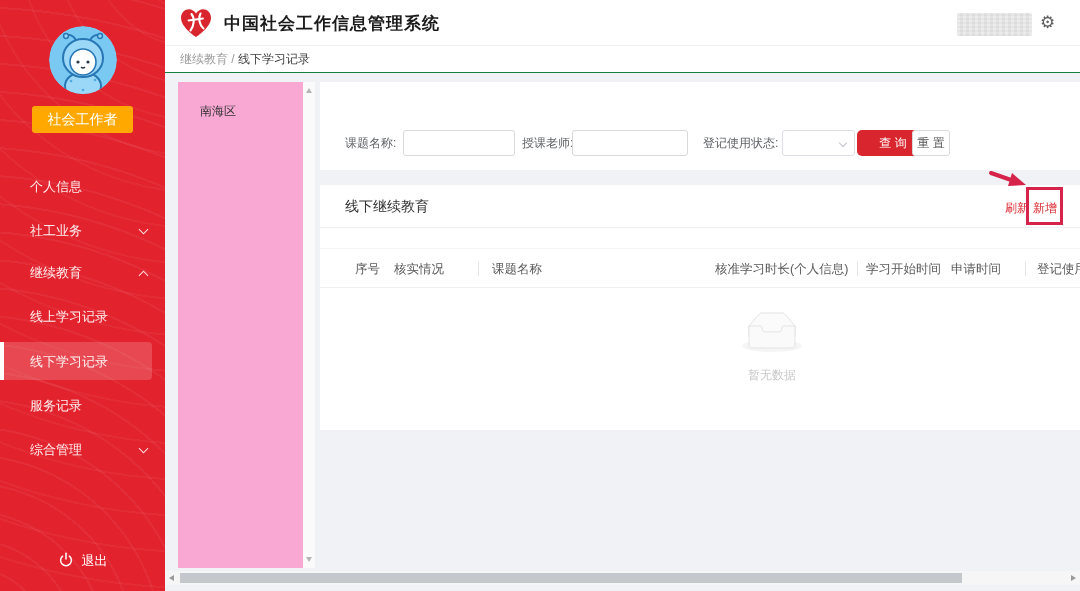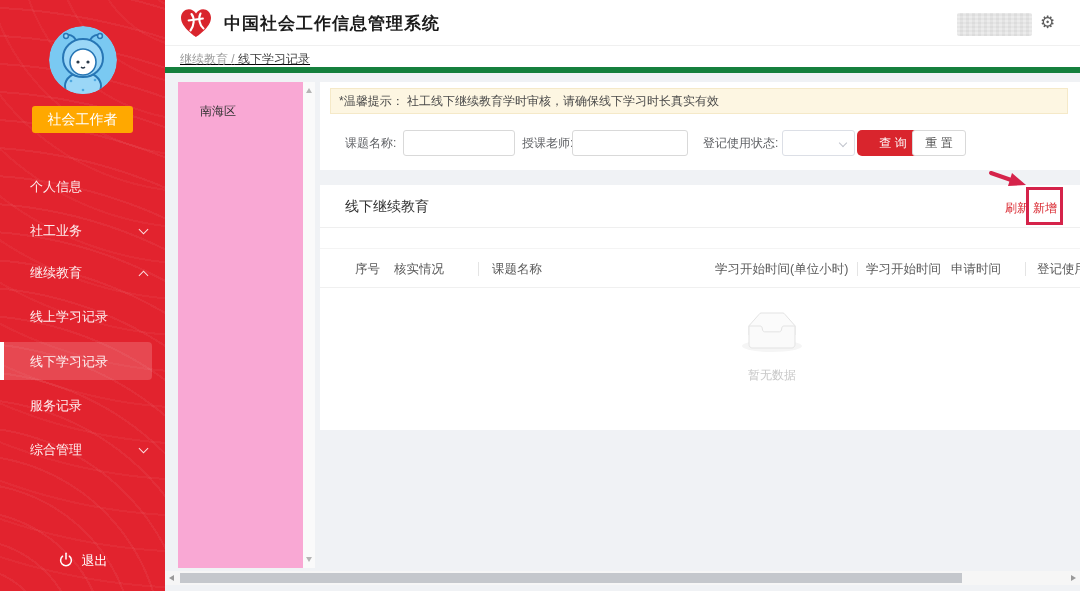--- a/index.html
+++ b/index.html
@@ -35,21 +35,21 @@
   .logo { left:179px; top:7px; width:34px; height:32px; }
   .app-title { left:224px; top:12px; font-size:17px; font-weight:bold; color:#1a1a1a; letter-spacing:1px; }
   .blur-name { left:957px; top:13px; width:75px; height:23px; border-radius:2px;
     background:
       repeating-linear-gradient(0deg, rgba(0,0,0,.03) 0 2px, transparent 2px 4px),
       repeating-linear-gradient(90deg, #ececec 0 3px, #e3e3e3 3px 6px); }
   .gear { left:1040px; top:13px; font-size:17px; color:#5d5d5d; line-height:20px; }
 
   
   .breadcrumb { left:165px; top:46px; width:915px; height:27px; background:#fff;
-    border-bottom:6px solid #15803d; font-size:12px; line-height:26px; padding-left:15px;text-decoration:underline; }
+    border-bottom:1px solid #15803d; font-size:12px; line-height:26px; padding-left:15px; }
   .bc-parent, .bc-sep { color:#9a9a9a; }
   .bc-current { color:#3d3d3d; }
 
   
   .main-bg { left:165px; top:73px; width:915px; height:518px; background:#f0f2f5; }
 
   .district-panel { left:178px; top:82px; width:137px; height:486px; background:#f9a8d4; }
   .district-item { position:absolute; left:22px; top:21px; font-size:12px; color:#333; }
   .vscroll { position:absolute; right:0; top:0; width:12px; height:100%; background:#fafafa; }
   .tri-up { position:absolute; left:3px; top:6px; width:0; height:0;
@@ -62,21 +62,21 @@
     border:1px solid #f5e9c8; font-size:12px; color:#4a4a4a; line-height:24px; padding-left:8px; }
   .f-label { position:absolute; top:48px; height:26px; line-height:26px; font-size:12px; color:#606266;text-align:right; }
   .f-input { position:absolute; top:48px; height:26px; border:1px solid #d9d9d9; border-radius:3px;
     background:#fff; font-size:12px; padding:0 6px; color:#333; outline:none; }
   .f-select { position:absolute; top:48px; height:26px; border:1px solid #dcdfe6; border-radius:3px;
     background:#fff; }
   .sel-chev { position:absolute; right:8px; top:9px; width:6px; height:6px;
     border-right:1.3px solid #c0c4cc; border-bottom:1.3px solid #c0c4cc; transform:rotate(45deg); }
   .btn-query { position:absolute; top:48px; left:537px; width:72px; height:26px; background:#d9252d;
     color:#fff; font-size:12px; border:none; border-radius:5px; cursor:pointer; }
-  .btn-reset { position:absolute; top:48px; left:592px; width:54px; height:26px; background:#fff;
+  .btn-reset { position:absolute; top:48px; left:592px; width:38px; height:26px; background:#fff;
     color:#555; font-size:12px; border:1px solid #d9d9d9; border-radius:3px; cursor:pointer; }
 
   .table-panel { left:320px; top:185px; width:790px; height:245px; background:#fff; }
   .panel-title { position:absolute; left:25px; top:13px; font-size:14px; color:#333; }
   .link-red { position:absolute; top:15px; font-size:12px; color:#d9252d; cursor:pointer; }
   .panel-divider { position:absolute; left:0; top:42px; width:100%; border-bottom:1px solid #efefef; }
   .thead { position:absolute; left:0; top:63px; width:790px; height:40px;
     border-top:1px solid #f4f4f4; border-bottom:1px solid #f0f0f0; }
   .th { position:absolute; top:0; height:40px; line-height:40px; font-size:12.5px; color:#5a5a5a; white-space:nowrap; }
   .th-div { position:absolute; top:13px; width:1px; height:14px; background:#e4e4e4; }
@@ -185,21 +185,20 @@
 
   <div class="abs district-panel">
     <div class="district-item">南海区</div>
     <div class="vscroll">
       <div class="tri-up"></div>
       <div class="tri-down"></div>
     </div>
   </div>
 
   <div class="abs search-panel">
-    <div class="alert">*温馨提示： 社工线下继续教育学时审核，请确保线下学习时长真实有效</div>
 
     <div class="f-label" style="left:25px">课题名称:</div>
     <input class="f-input" style="left: 83px; width: 112px;" value="">
 
     <div class="f-label" style="left:202px">授课老师:</div>
     <input class="f-input" style="left: 252px; width: 116px;" value="">
 
     <div class="f-label" style="left:383px">登记使用状态:</div>
     <div class="f-select" style="left:462px; width:73px">
       <span class="sel-chev"></span>
@@ -213,21 +212,21 @@
     <div class="panel-title">线下继续教育</div>
     <div class="link-red" style="left:685px">刷新</div>
     <div class="link-red" style="left:713px">新增</div>
     <div class="panel-divider"></div>
 
     <div class="thead">
       <span class="th" style="left:35px">序号</span>
       <span class="th" style="left:74px">核实情况</span>
       <span class="th-div" style="left:158px"></span>
       <span class="th" style="left:172px">课题名称</span>
-      <span class="th" style="left:395px">学习开始时间(单位小时)</span>
+      <span class="th" style="left:395px">核准学习时长(个人信息)</span>
       <span class="th-div" style="left:537px"></span>
       <span class="th" style="left:546px">学习开始时间</span>
       <span class="th" style="left:631px">申请时间</span>
       <span class="th-div" style="left:705px"></span>
       <span class="th" style="left:717px">登记使用状态</span>
     </div>
 
     <svg class="empty-icon" width="64" height="41" viewBox="0 0 64 41">
       <g transform="translate(0 1)" fill="none" fill-rule="evenodd">
         <ellipse fill="#f5f5f5" cx="32" cy="33" rx="30" ry="6"></ellipse>

